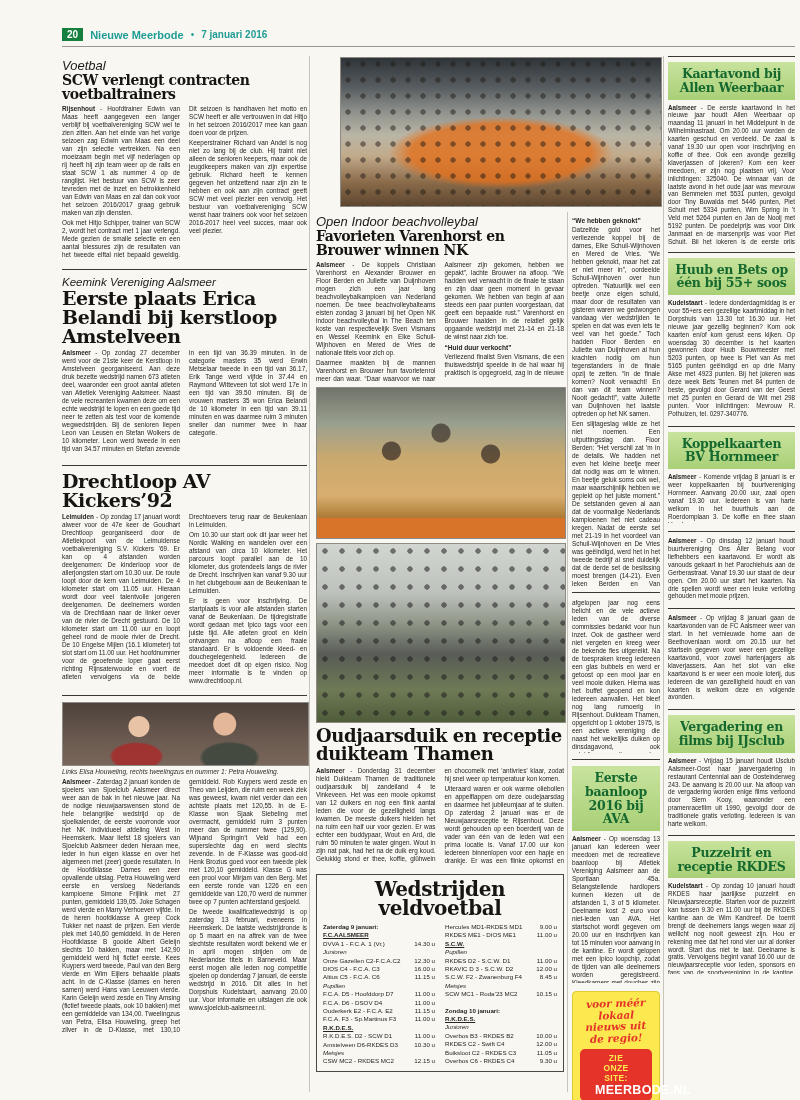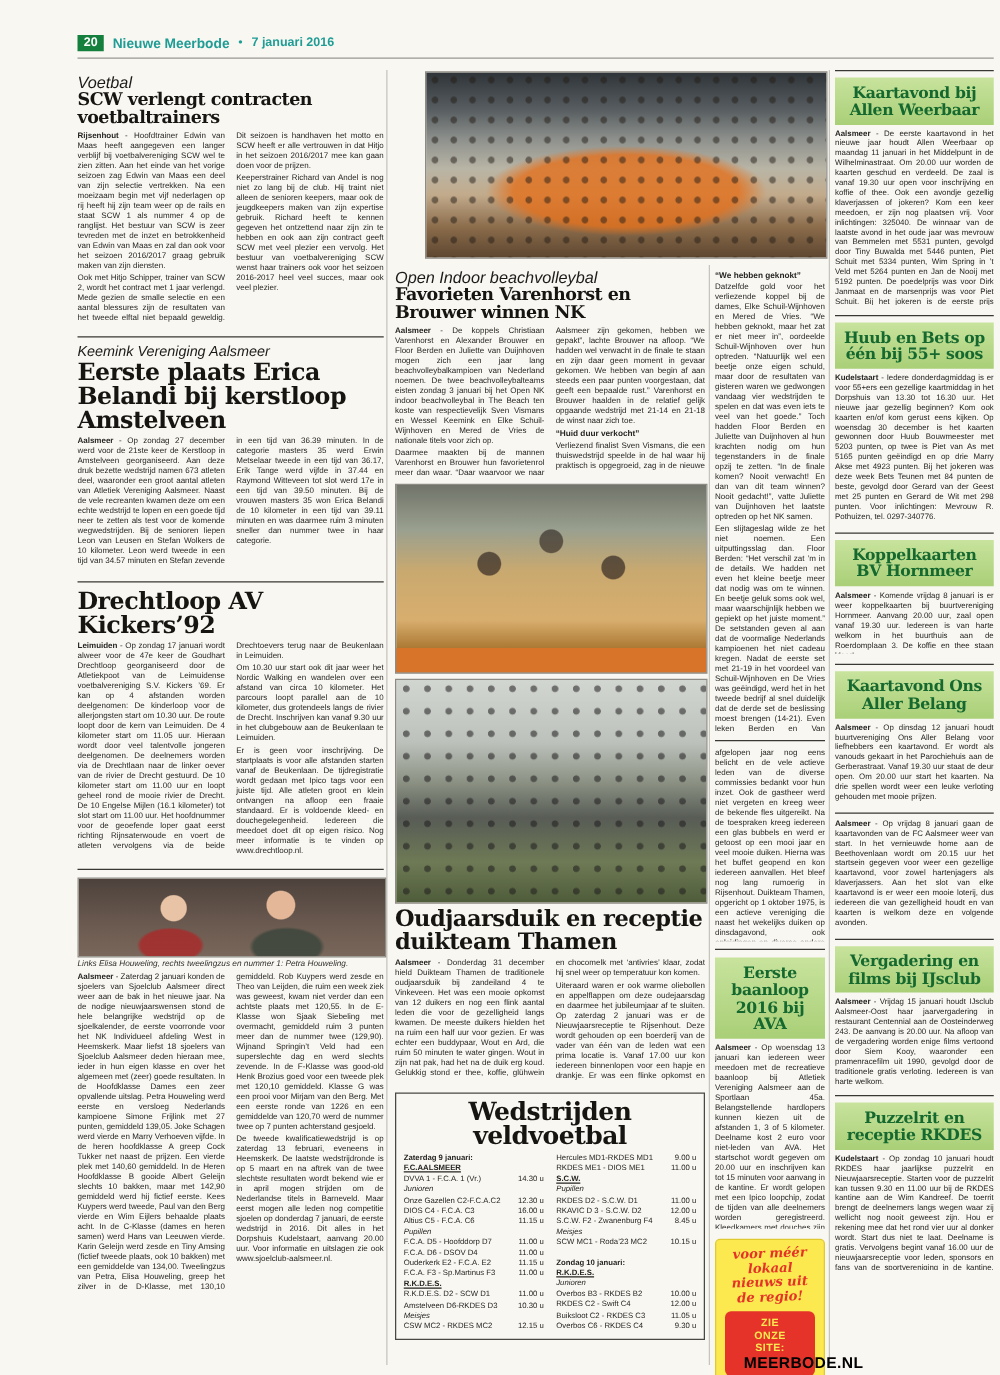--- a/index.html
+++ b/index.html
@@ -85,21 +85,21 @@
   .fx-match{flex:1;}
   .fx-time{width:24px;text-align:right;}
   .fx-spacer{height:8px;}
   
   #ad{margin-top:8px;background:#fce94f;border-radius:4px;padding:6px 5px 5px 5px;text-align:center;
       border:1px solid #e0ca30;}
   .ad-script{font-family:"DejaVu Serif","Liberation Serif",serif;font-style:italic;font-weight:bold;
       color:#e5332a;font-size:10.5px;line-height:11.5px;transform:rotate(-2deg);}
   .ad-cta{background:#e5332a;border-radius:5px;margin:5px 2px 4px 2px;padding:4px 15px;}
   .ad-cta-1{color:#fce94f;font-weight:bold;font-size:8.5px;letter-spacing:0.4px;}
-  .ad-cta-2{color:#000000;font-weight:bold;font-size:12.5px;letter-spacing:0.3px;}
+  .ad-cta-2{color:#ffffff;font-weight:bold;font-size:12.5px;letter-spacing:0.3px;}
   .ad-fb{background:#ffffff;border-radius:3px;margin:0 6px;padding:2px 3px;display:flex;align-items:center;
       justify-content:center;gap:4px;}
 </style>
 </head>
 <body>
 
 <div class="page">
 
   <div class="hdr">
     <span class="pagenum">20</span>
@@ -325,21 +325,20 @@
           <p><b>Kudelstaart </b>- Iedere donderdagmiddag is er voor 55+ers een gezellige kaartmiddag in het Dorpshuis van 13.30 tot 16.30 uur. Het nieuwe jaar gezellig beginnen? Kom ook kaarten en/of kom gerust eens kijken. Op woensdag 30 december is het kaarten gewonnen door Huub Bouwmeester met 5203 punten, op twee is Piet van As met 5165 punten geëindigd en op drie Marry Akse met 4923 punten. Bij het jokeren was deze week Bets Teunen met 84 punten de beste, gevolgd door Gerard van der Geest met 25 punten en Gerard de Wit met 298 punten. Voor inlichtingen: Mevrouw R. Pothuizen, tel. 0297-340776.</p>
         </div>
       </section>
       <section class="side-box">
         <h3 class="green-head">Koppelkaarten BV Hornmeer</h3>
         <div class="side-body" style="max-height: 50px;">
           <p><b>Aalsmeer </b>- Komende vrijdag 8 januari is er weer koppelkaarten bij buurtvereniging Hornmeer. Aanvang 20.00 uur, zaal open vanaf 19.30 uur. Iedereen is van harte welkom in het buurthuis aan de Roerdomplaan 3. De koffie en thee staan klaar!</p>
         </div>
       </section>
       <section class="side-box">
-        <h3 class="green-head">Kaartavond Ons Aller Belang</h3>
         <div class="side-body" style="max-height: 64px;">
           <p><b>Aalsmeer </b>- Op dinsdag 12 januari houdt buurtvereniging Ons Aller Belang voor liefhebbers een kaartavond. Er wordt als vanouds gekaart in het Parochiehuis aan de Gerberastraat. Vanaf 19.30 uur staat de deur open. Om 20.00 uur start het kaarten. Na drie spellen wordt weer een leuke verloting gehouden met mooie prijzen.</p>
         </div>
       </section>
       <section class="side-box">
         <div class="side-body" style="max-height: 92px;">
           <p><b>Aalsmeer </b>- Op vrijdag 8 januari gaan de kaartavonden van de FC Aalsmeer weer van start. In het vernieuwde home aan de Beethovenlaan wordt om 20.15 uur het startsein gegeven voor weer een gezellige kaartavond, voor zowel hartenjagers als klaverjassers. Aan het slot van elke kaartavond is er weer een mooie loterij, dus iedereen die van gezelligheid houdt en van kaarten is welkom deze en volgende avonden.</p>
         </div>
       </section>
       <section class="side-box">

